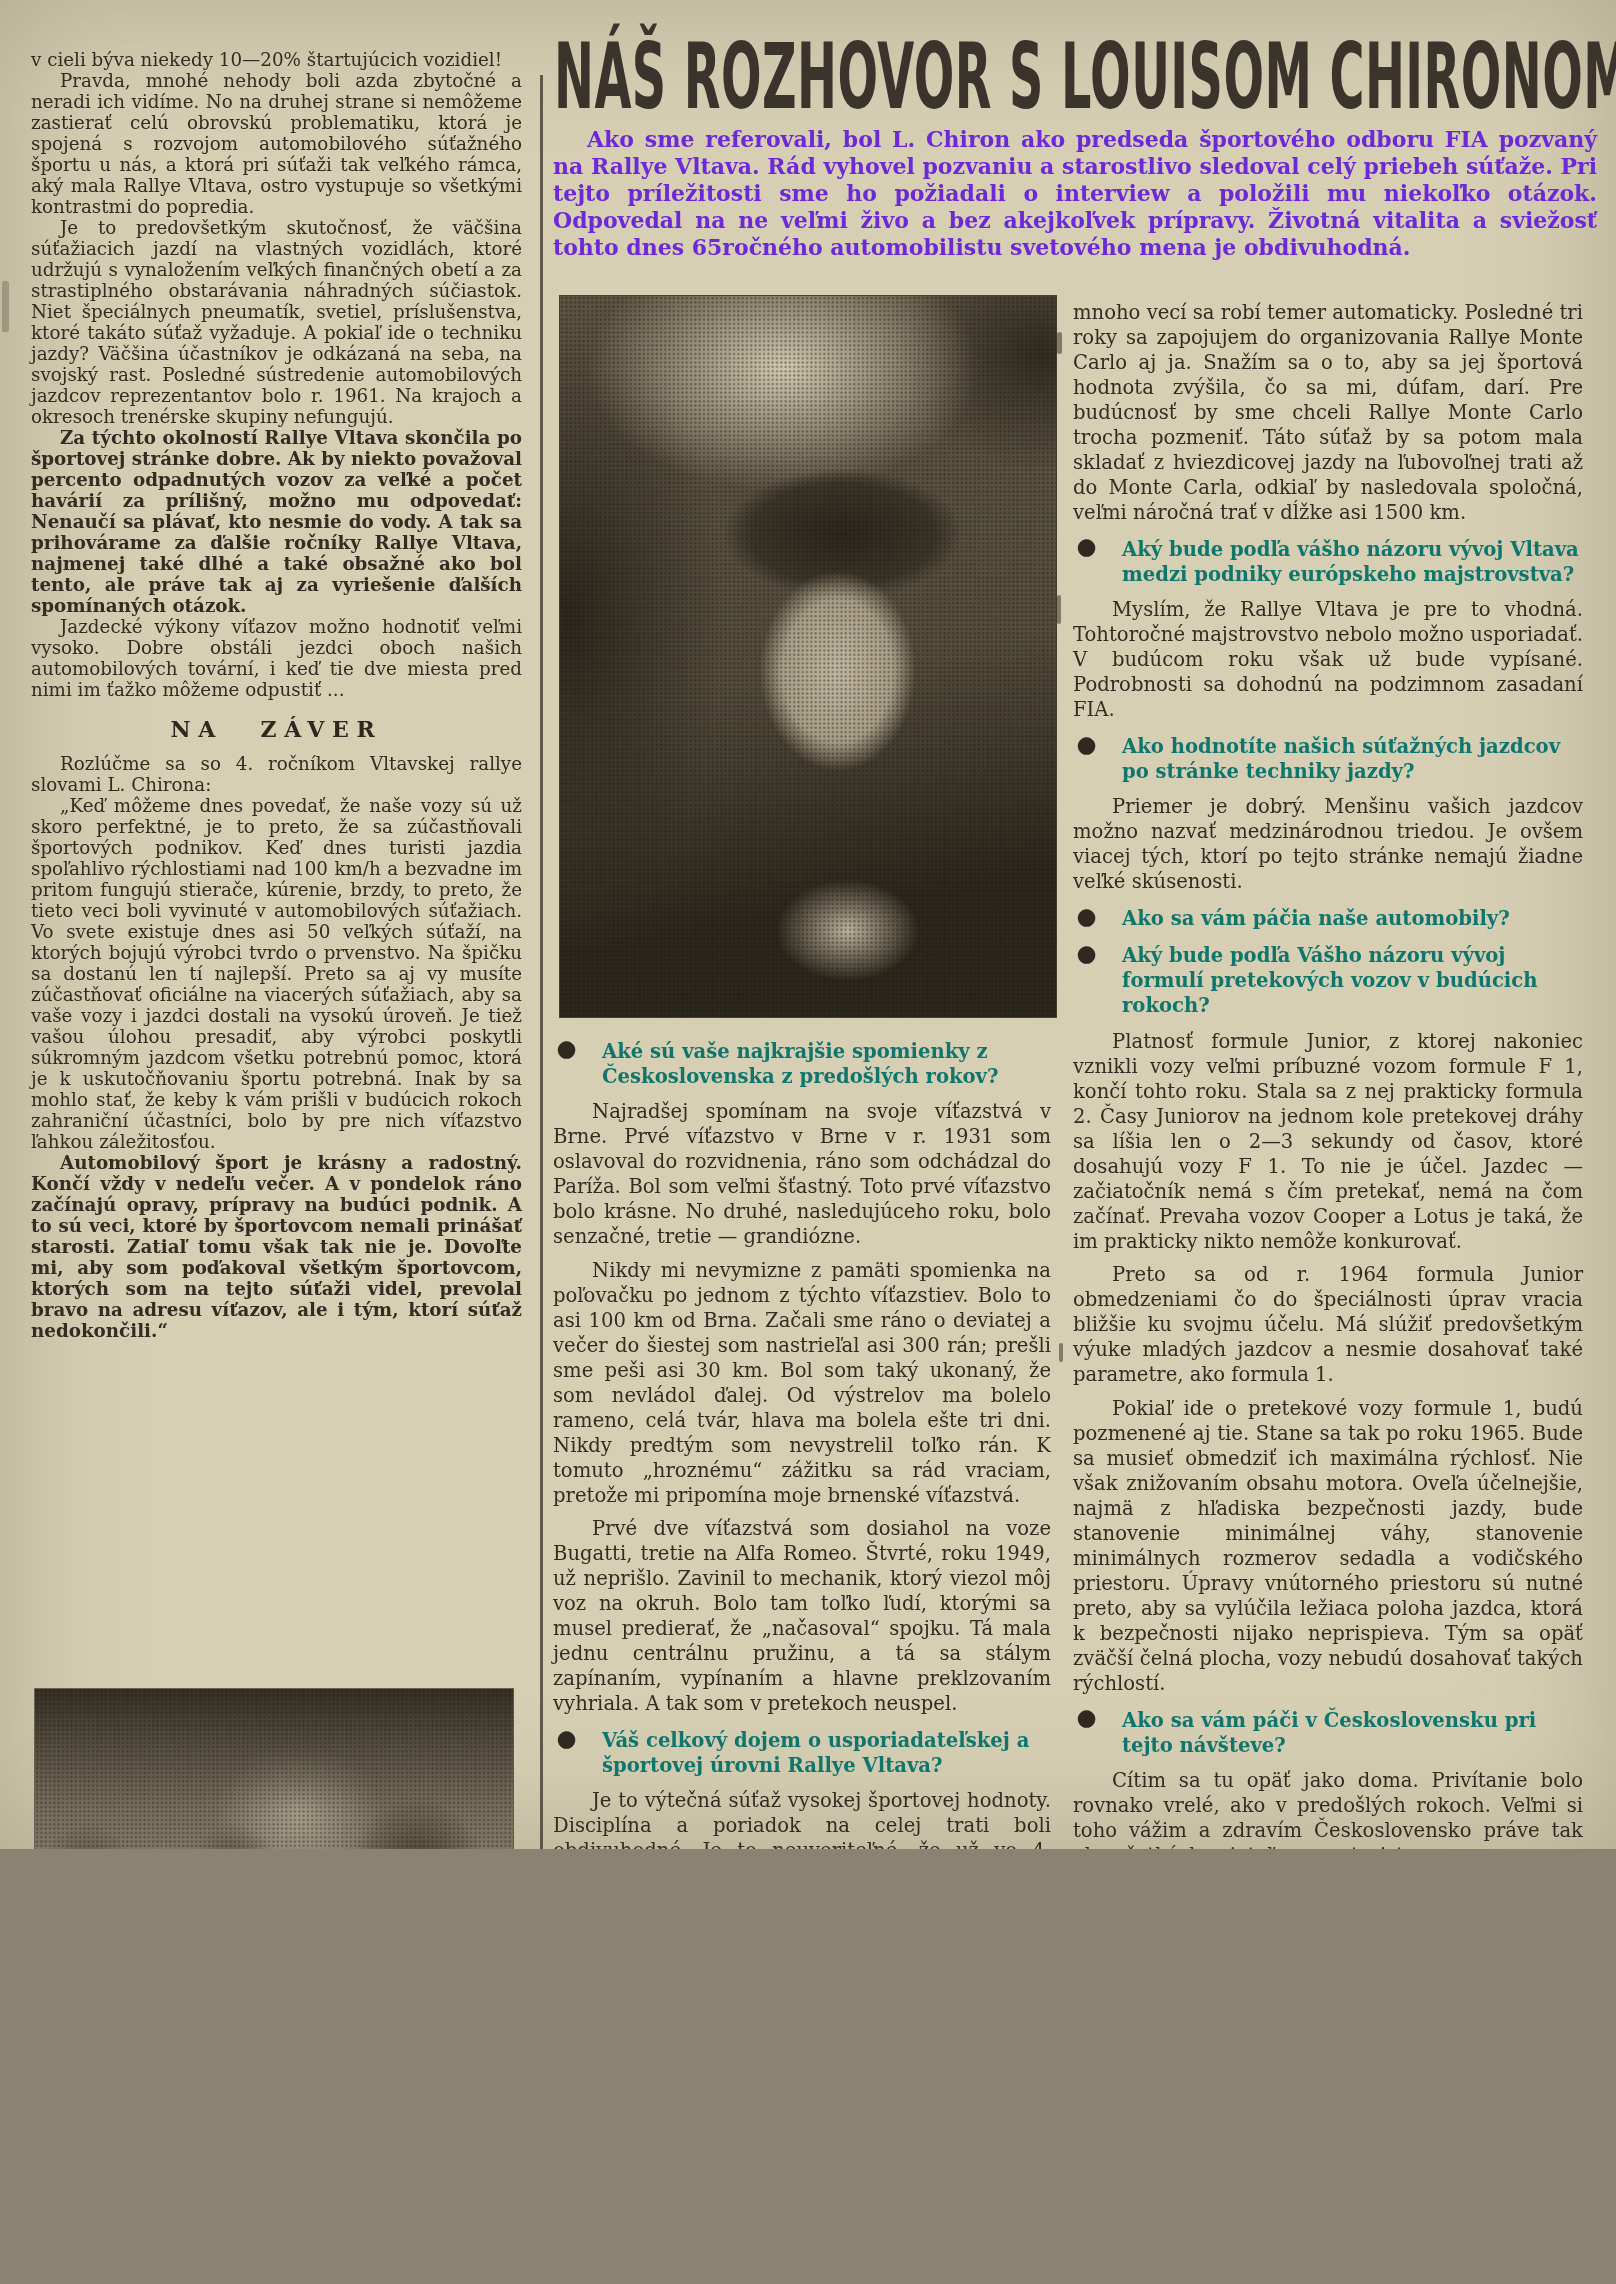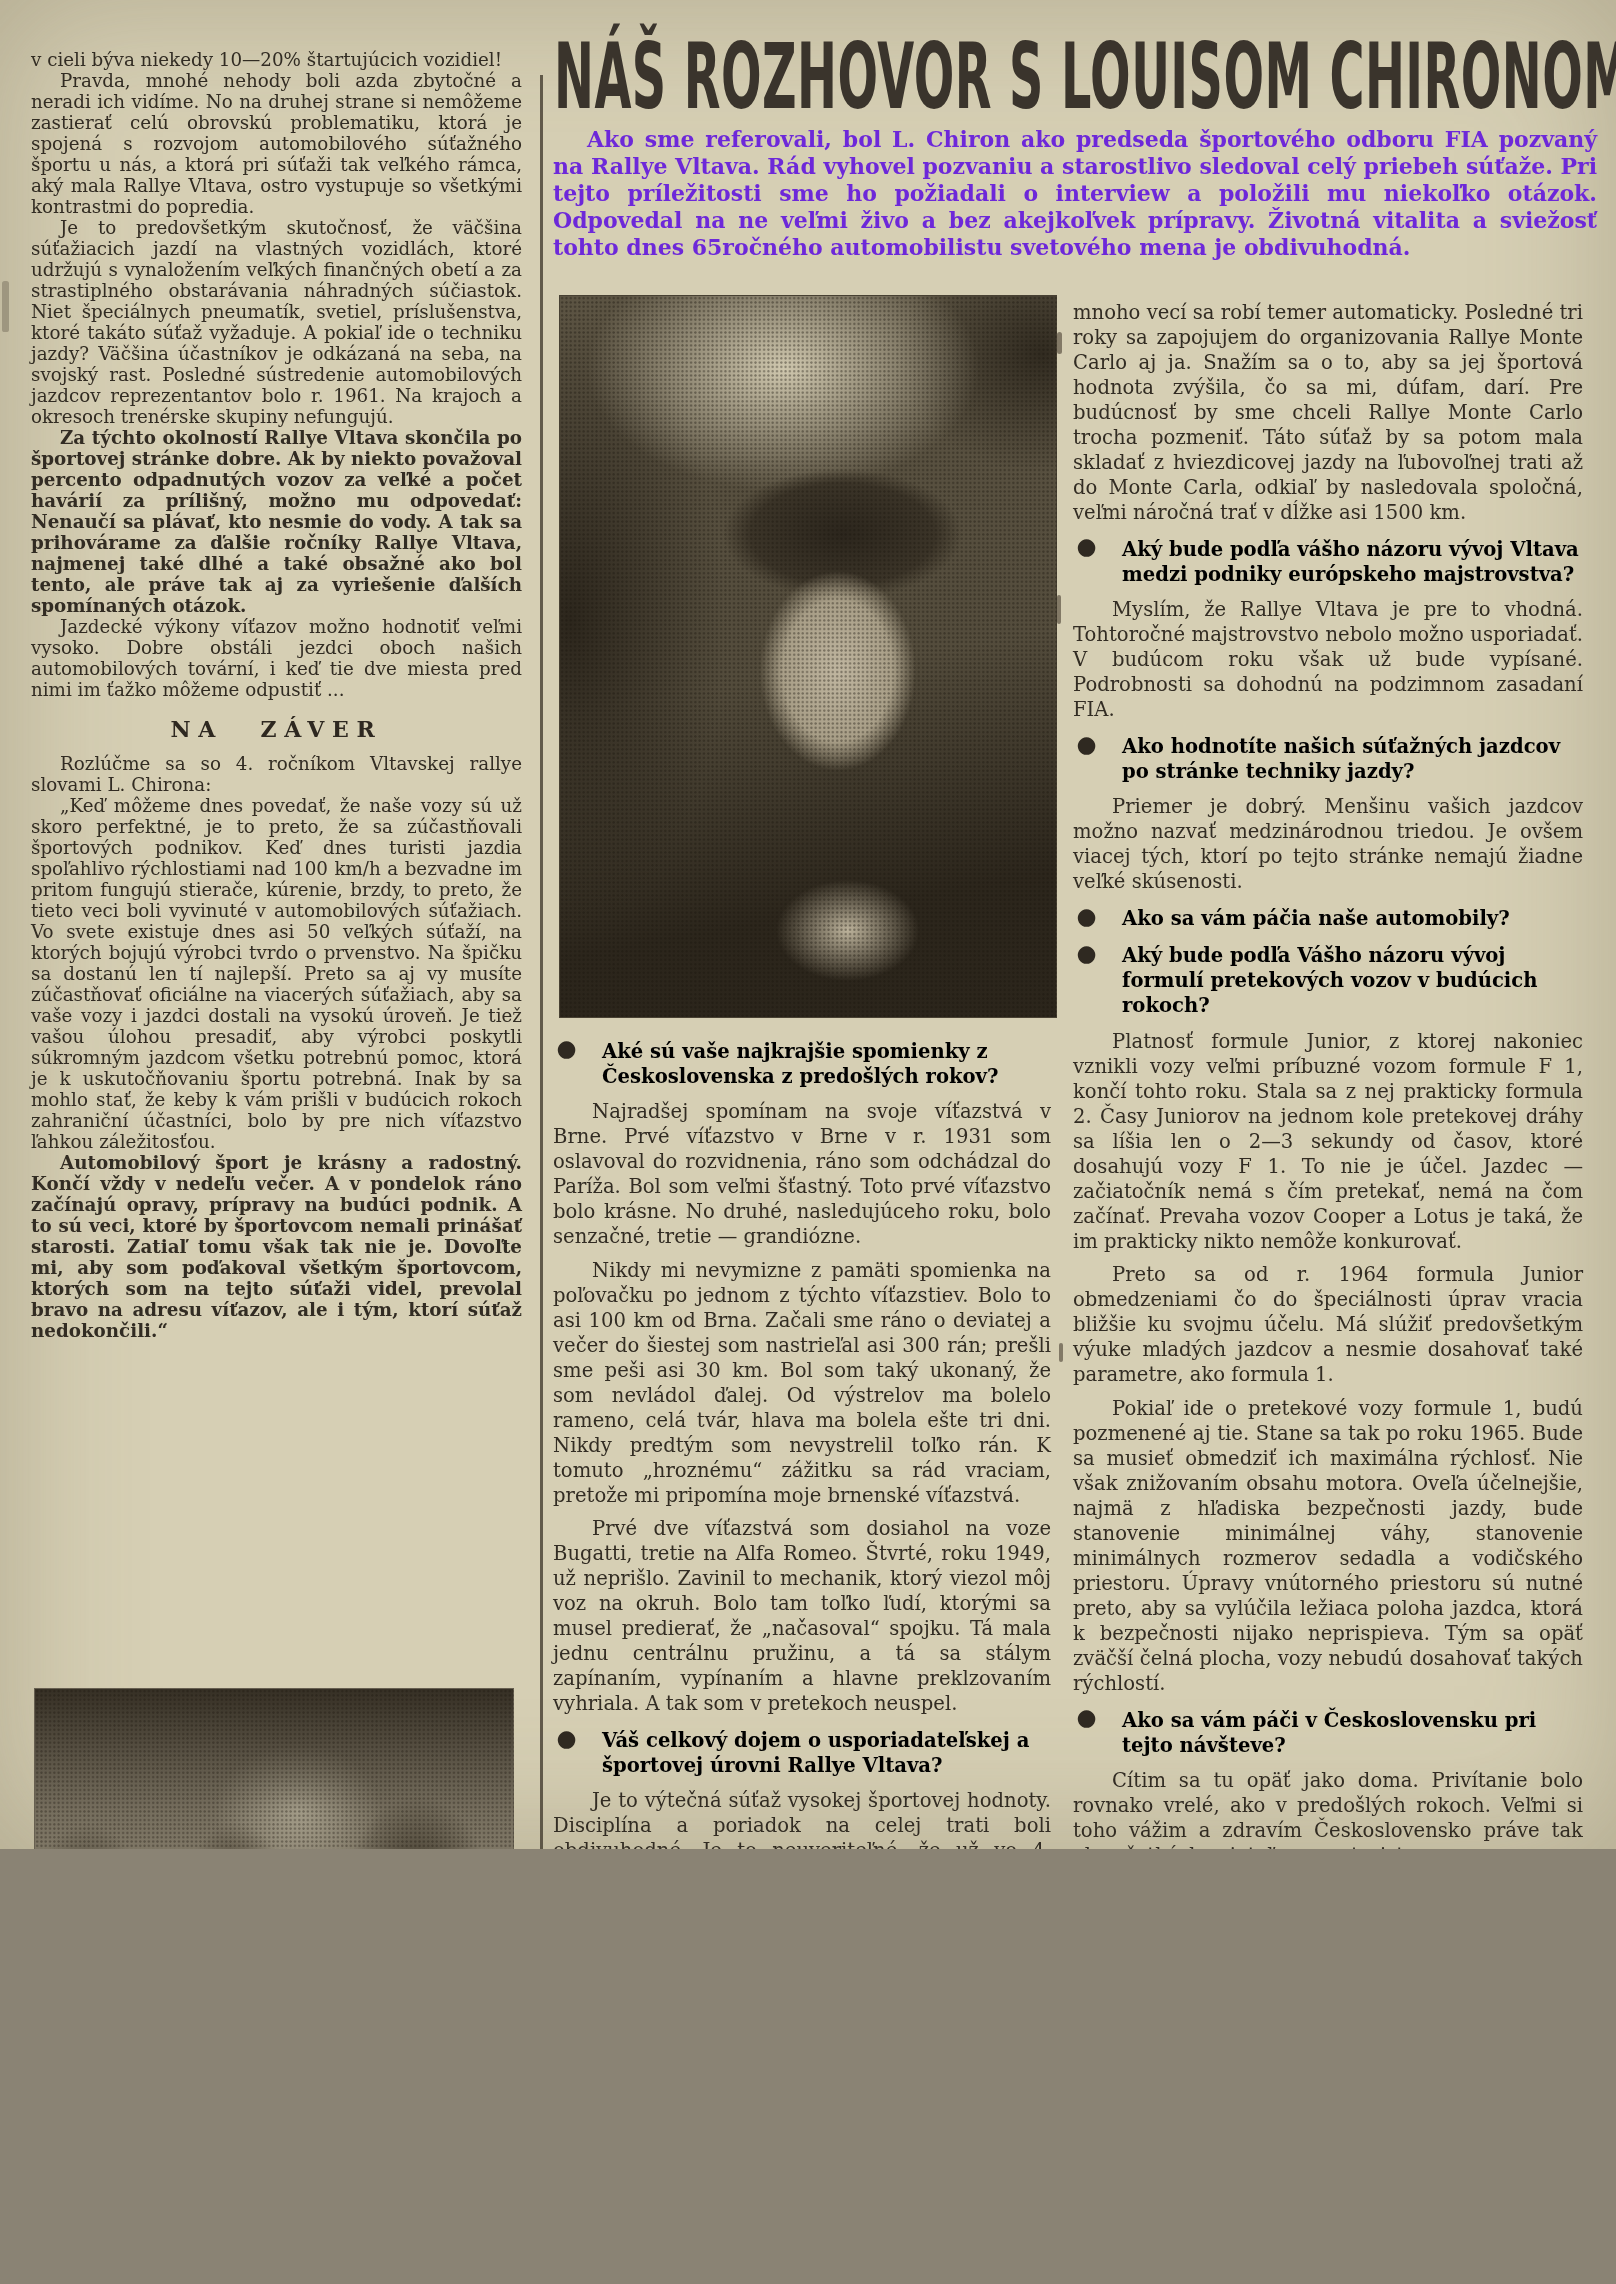--- a/index.html
+++ b/index.html
@@ -56,21 +56,21 @@
            font-style:italic;font-weight:bold;font-size:19.6px;line-height:25.5px;color:#38322a;}
   
   .col-mid{position:absolute;left:553px;top:1039px;width:498px;font-size:19.6px;line-height:25px;
            text-align:justify;}
   .col-right{position:absolute;left:1073px;top:300px;width:510px;font-size:19.6px;line-height:25px;
              text-align:justify;}
   .ans{margin:0 0 8.5px 0;text-indent:39px;}
   .ans.noind{text-indent:0;}
   .ans.last{margin-bottom:0;}
   .qa{position:relative;padding-left:49px;margin:12px 0 10.2px 0;}
-  .qa .q{margin:0;font-weight:bold;text-align:left;color:#000000;}
+  .qa .q{margin:0;font-weight:bold;text-align:left;color:#0f766e;}
   .qa .bullet{position:absolute;left:3.4px;top:-2.6px;font-size:23px;color:#2f2921;}
   .qa.first{margin-top:0;}
   
   .footer{position:absolute;left:1326px;top:2181px;display:flex;align-items:baseline;gap:17px;}
   .footer .pub{font-weight:bold;font-size:26px;letter-spacing:1.7px;color:#2e2820;}
   .footer .pnum{font-family:"DejaVu Sans", sans-serif;font-weight:bold;font-size:40px;color:#2b251d;}
   
   .rule-v{position:absolute;left:540px;top:75px;width:2.6px;height:2108px;background:#433c30;opacity:.8;}
   .scan-mark{position:absolute;background:rgba(45,36,24,.5);border-radius:2.6px;}
   .m1{left:1057px;top:332px;width:5.1px;height:22px;}

